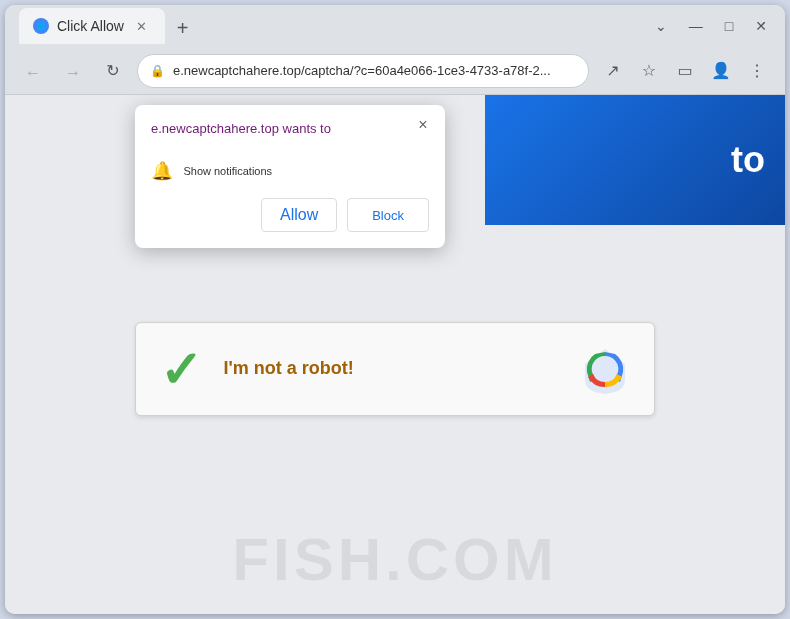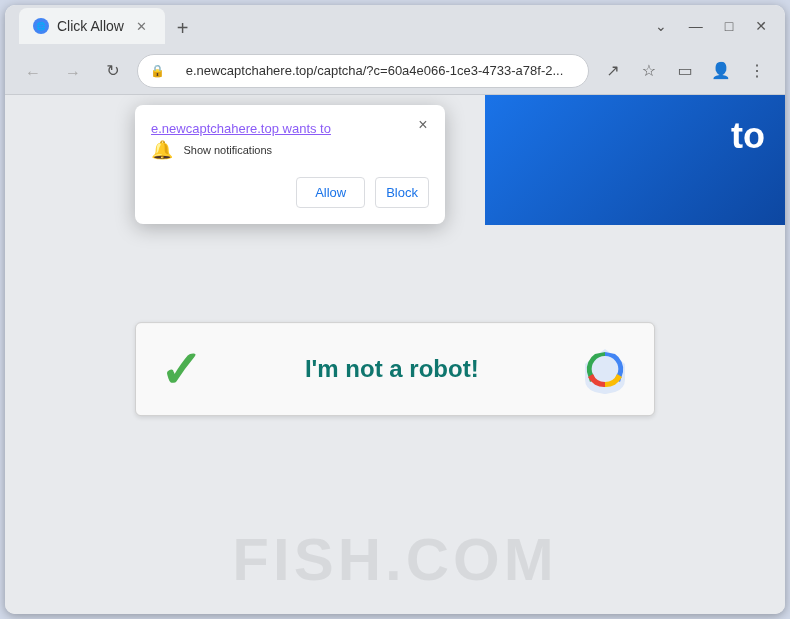--- a/index.html
+++ b/index.html
@@ -155,21 +155,20 @@
       font-size: 12px;
     }
 
     .address-text {
       flex: 1;
       font-size: 13px;
       color: #333;
       white-space: nowrap;
       overflow: hidden;
       text-overflow: ellipsis;
-      text-align: center;
     }
 
     .nav-actions {
       display: flex;
       align-items: center;
       gap: 4px;
     }
 
     
     .page-content {
@@ -182,21 +181,21 @@
     .blue-banner {
       position: absolute;
       top: 0;
       right: 0;
       width: 300px;
       height: 130px;
       background: linear-gradient(135deg, #1a73e8, #0d47a1);
       display: flex;
       flex-direction: column;
       align-items: flex-end;
-      justify-content: flex-start;
+      justify-content: center;
       padding: 20px;
     }
 
     .banner-text-large {
       font-size: 36px;
       color: white;
       font-weight: bold;
     }
 
     
@@ -234,24 +233,23 @@
 
     .checkmark {
       color: #4caf50;
       font-size: 52px;
       font-weight: bold;
       line-height: 1;
     }
 
     .captcha-label {
       flex: 1;
-      font-size: 24px;
+      font-size: 18px;
       font-weight: bold;
-      color: #0f766e;
-      text-align: center;
+      color: #a16207;
     }
 
     .recaptcha-logo {
       display: flex;
       flex-direction: column;
       align-items: center;
       gap: 2px;
     }
 
     .recaptcha-icon {
@@ -284,24 +282,23 @@
       width: 24px;
       height: 24px;
       display: flex;
       align-items: center;
       justify-content: center;
       border-radius: 50%;
     }
 
     .popup-site {
       font-size: 13px;
-      color: #8b5cf6;
-      margin-bottom: 3px;
+      color: #701a75;
+      margin-bottom: 24px;
       padding-right: 24px;
-      text-decoration: underline;
     }
 
     .popup-permission {
       display: flex;
       align-items: center;
       gap: 10px;
       margin-bottom: 16px;
     }
 
     .bell-icon {
@@ -317,34 +314,34 @@
     .popup-buttons {
       display: flex;
       justify-content: flex-end;
       gap: 10px;
     }
 
     .btn-allow {
       background: white;
       border: 1px solid #dadce0;
       color: #1a73e8;
-      font-size: 13px;
+      font-size: 16px;
       font-weight: 500;
       padding: 7px 18px;
       border-radius: 4px;
       cursor: pointer;
     }
 
     .btn-block {
       background: white;
       border: 1px solid #dadce0;
       color: #1a73e8;
       font-size: 13px;
       font-weight: 500;
-      padding: 7px 10px;
+      padding: 7px 24px;
       border-radius: 4px;
       cursor: pointer;
     }
   </style>
 </head>
 <body>
 
 <div class="browser-window">
 
   <div class="title-bar">

